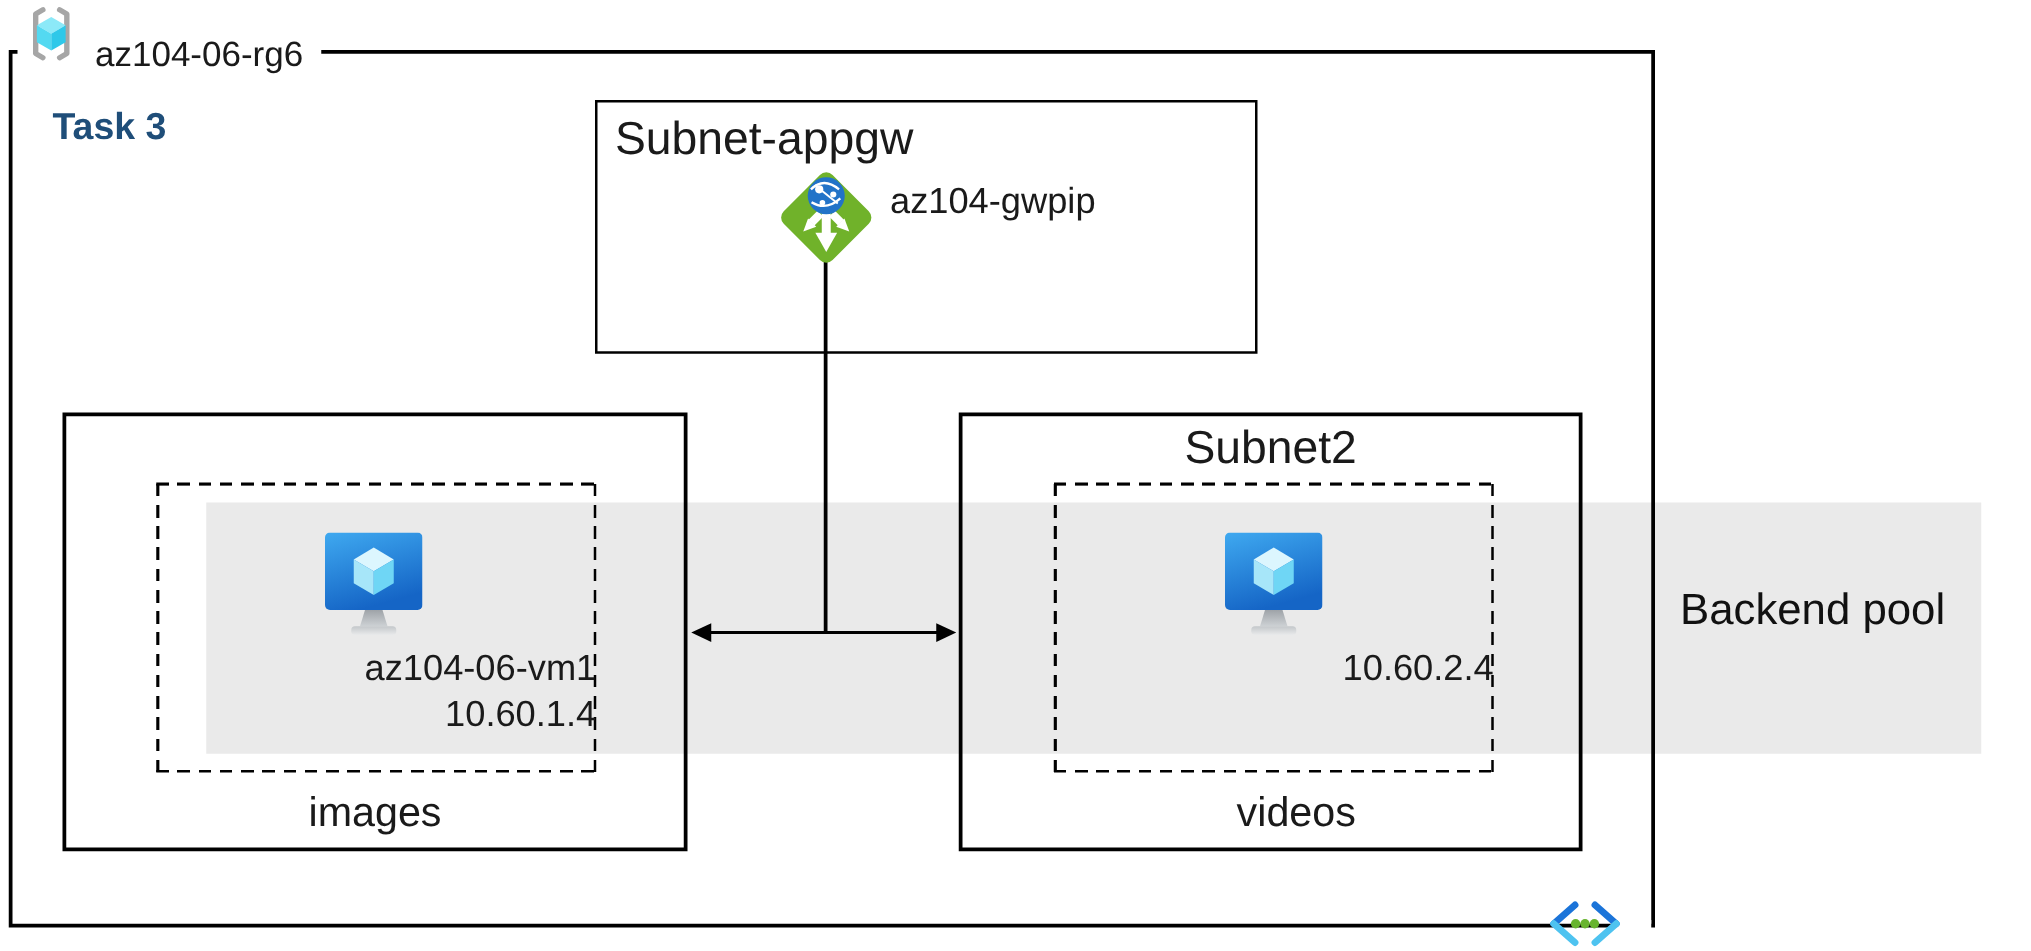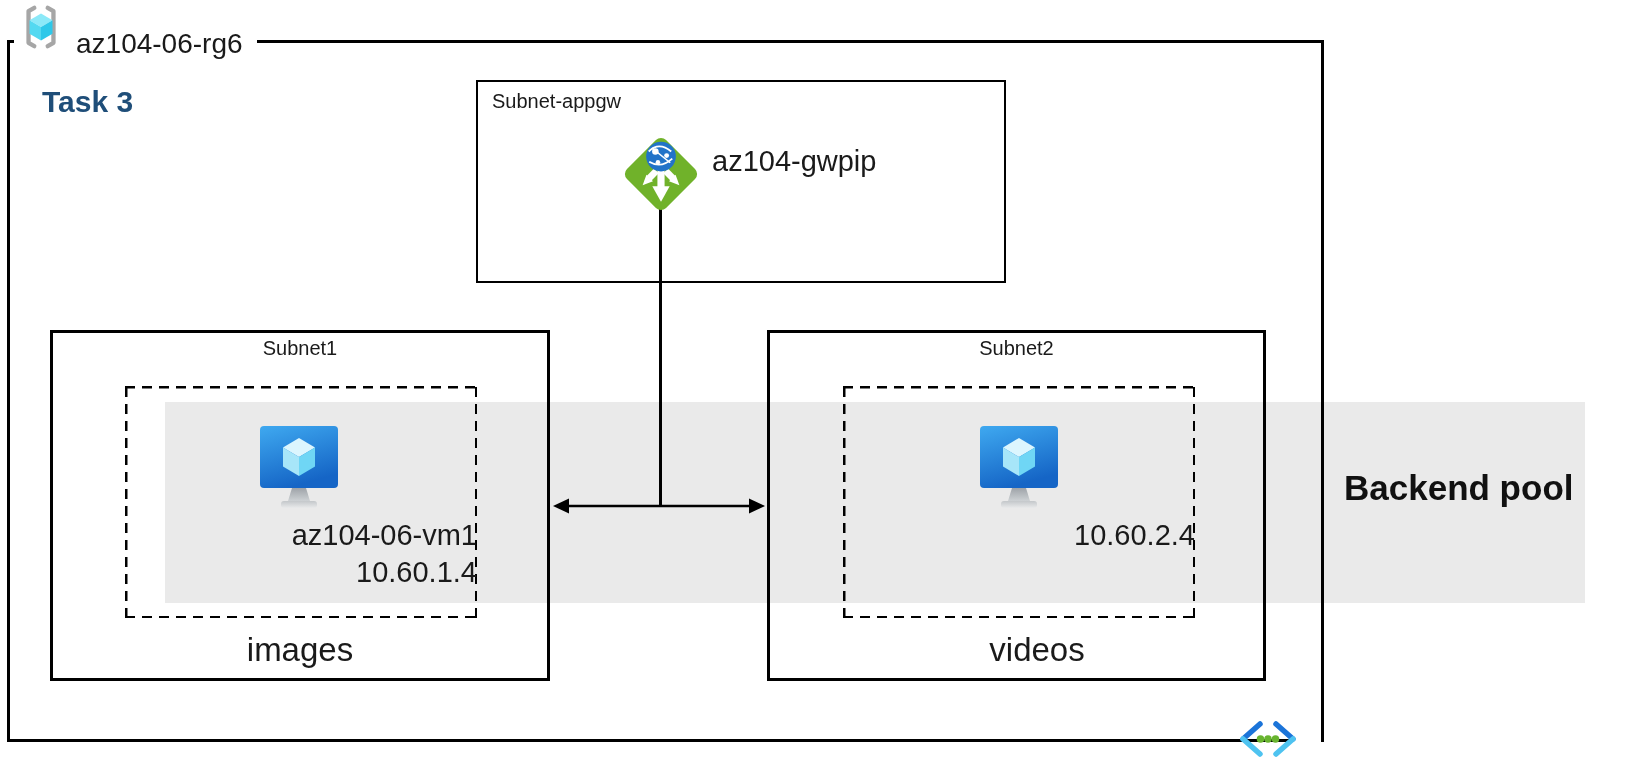--- a/index.html
+++ b/index.html
@@ -3,32 +3,32 @@
 <meta charset="utf-8">
 <style>
   html,body{margin:0;padding:0;background:#fff;}
   .canvas{
     position:relative;width:1625px;height:761px;background:#ffffff;overflow:hidden;
     font-family:"Liberation Sans", sans-serif;color:#1a1a1a;
   }
   .abs{position:absolute;}
   
   .band{left:165px;top:402px;width:1420px;height:201px;background:#EAEAEA;z-index:1;}
-  .band-label{left:1344px;top:468px;font-size:35px;z-index:2;color:#111;font-weight:bold;}
+  .band-label{left:1344px;top:468px;font-size:35px;z-index:2;color:#111;}
   
   .rg-box{left:7px;top:40px;width:1317px;height:702px;border:3px solid #000;box-sizing:border-box;z-index:2;background:transparent;}
   .rg-header{left:14px;top:2px;height:50px;background:#fff;display:flex;align-items:center;gap:12px;padding:0 14px 0 4px;z-index:5;}
   .rg-title{font-size:28px;color:#1a1a1a;white-space:nowrap;margin-top:33px;}
   .task{left:42px;top:85px;font-size:30px;font-weight:bold;color:#1F4E79;z-index:5;}
   
   .solid-box{border:3px solid #000;box-sizing:border-box;background:transparent;z-index:3;}
   .appgw-box{left:476px;top:80px;width:530px;height:203px;border-width:2.5px;}
   .s1-box{left:50px;top:330px;width:500px;height:351px;}
   .s2-box{left:767px;top:330px;width:499px;height:351px;}
-  .box-title{font-size:20px;color:#1a1a1a;z-index:5;white-space:nowrap;}
+  .box-title{font-size:37px;color:#1a1a1a;z-index:5;white-space:nowrap;}
   .appgw-title{left:492px;top:90px;}
   .s1-title{left:50px;top:337px;width:500px;text-align:center;}
   .s2-title{left:767px;top:337px;width:499px;text-align:center;}
   
   .dashed{
     z-index:3;box-sizing:border-box;
     background-image:
       repeating-linear-gradient(90deg,#000 0 10px,transparent 10px 17px),
       repeating-linear-gradient(90deg,#000 0 10px,transparent 10px 17px),
       repeating-linear-gradient(0deg,#000 0 10px,transparent 10px 17px),
@@ -107,21 +107,20 @@
   </div>
 
   <div class="abs stem"></div>
   <svg class="abs harrow" width="216" height="22" viewBox="0 0 216 22">
     <line x1="14" y1="11" x2="202" y2="11" stroke="#000" stroke-width="2.5"></line>
     <polygon points="2,11 18,3.5 18,18.5" fill="#000"></polygon>
     <polygon points="214,11 198,3.5 198,18.5" fill="#000"></polygon>
   </svg>
 
   <div class="abs solid-box s1-box"></div>
-  <div class="abs box-title s1-title">Subnet1</div>
   <div class="abs dashed s1-dashed"></div>
   <svg class="abs vm1-icon" width="78" height="84" viewBox="0 0 78 84">
     <defs>
       <linearGradient id="vmscr1" x1="0" y1="0" x2="0.35" y2="1">
         <stop offset="0" stop-color="#3FA9F0"></stop>
           <stop offset="1" stop-color="#1565C6"></stop>
       </linearGradient>
       <linearGradient id="vmstand1" x1="0" y1="0" x2="0" y2="1">
         <stop offset="0" stop-color="#9EA3A8"></stop>
           <stop offset="1" stop-color="#CDD1D4"></stop>

